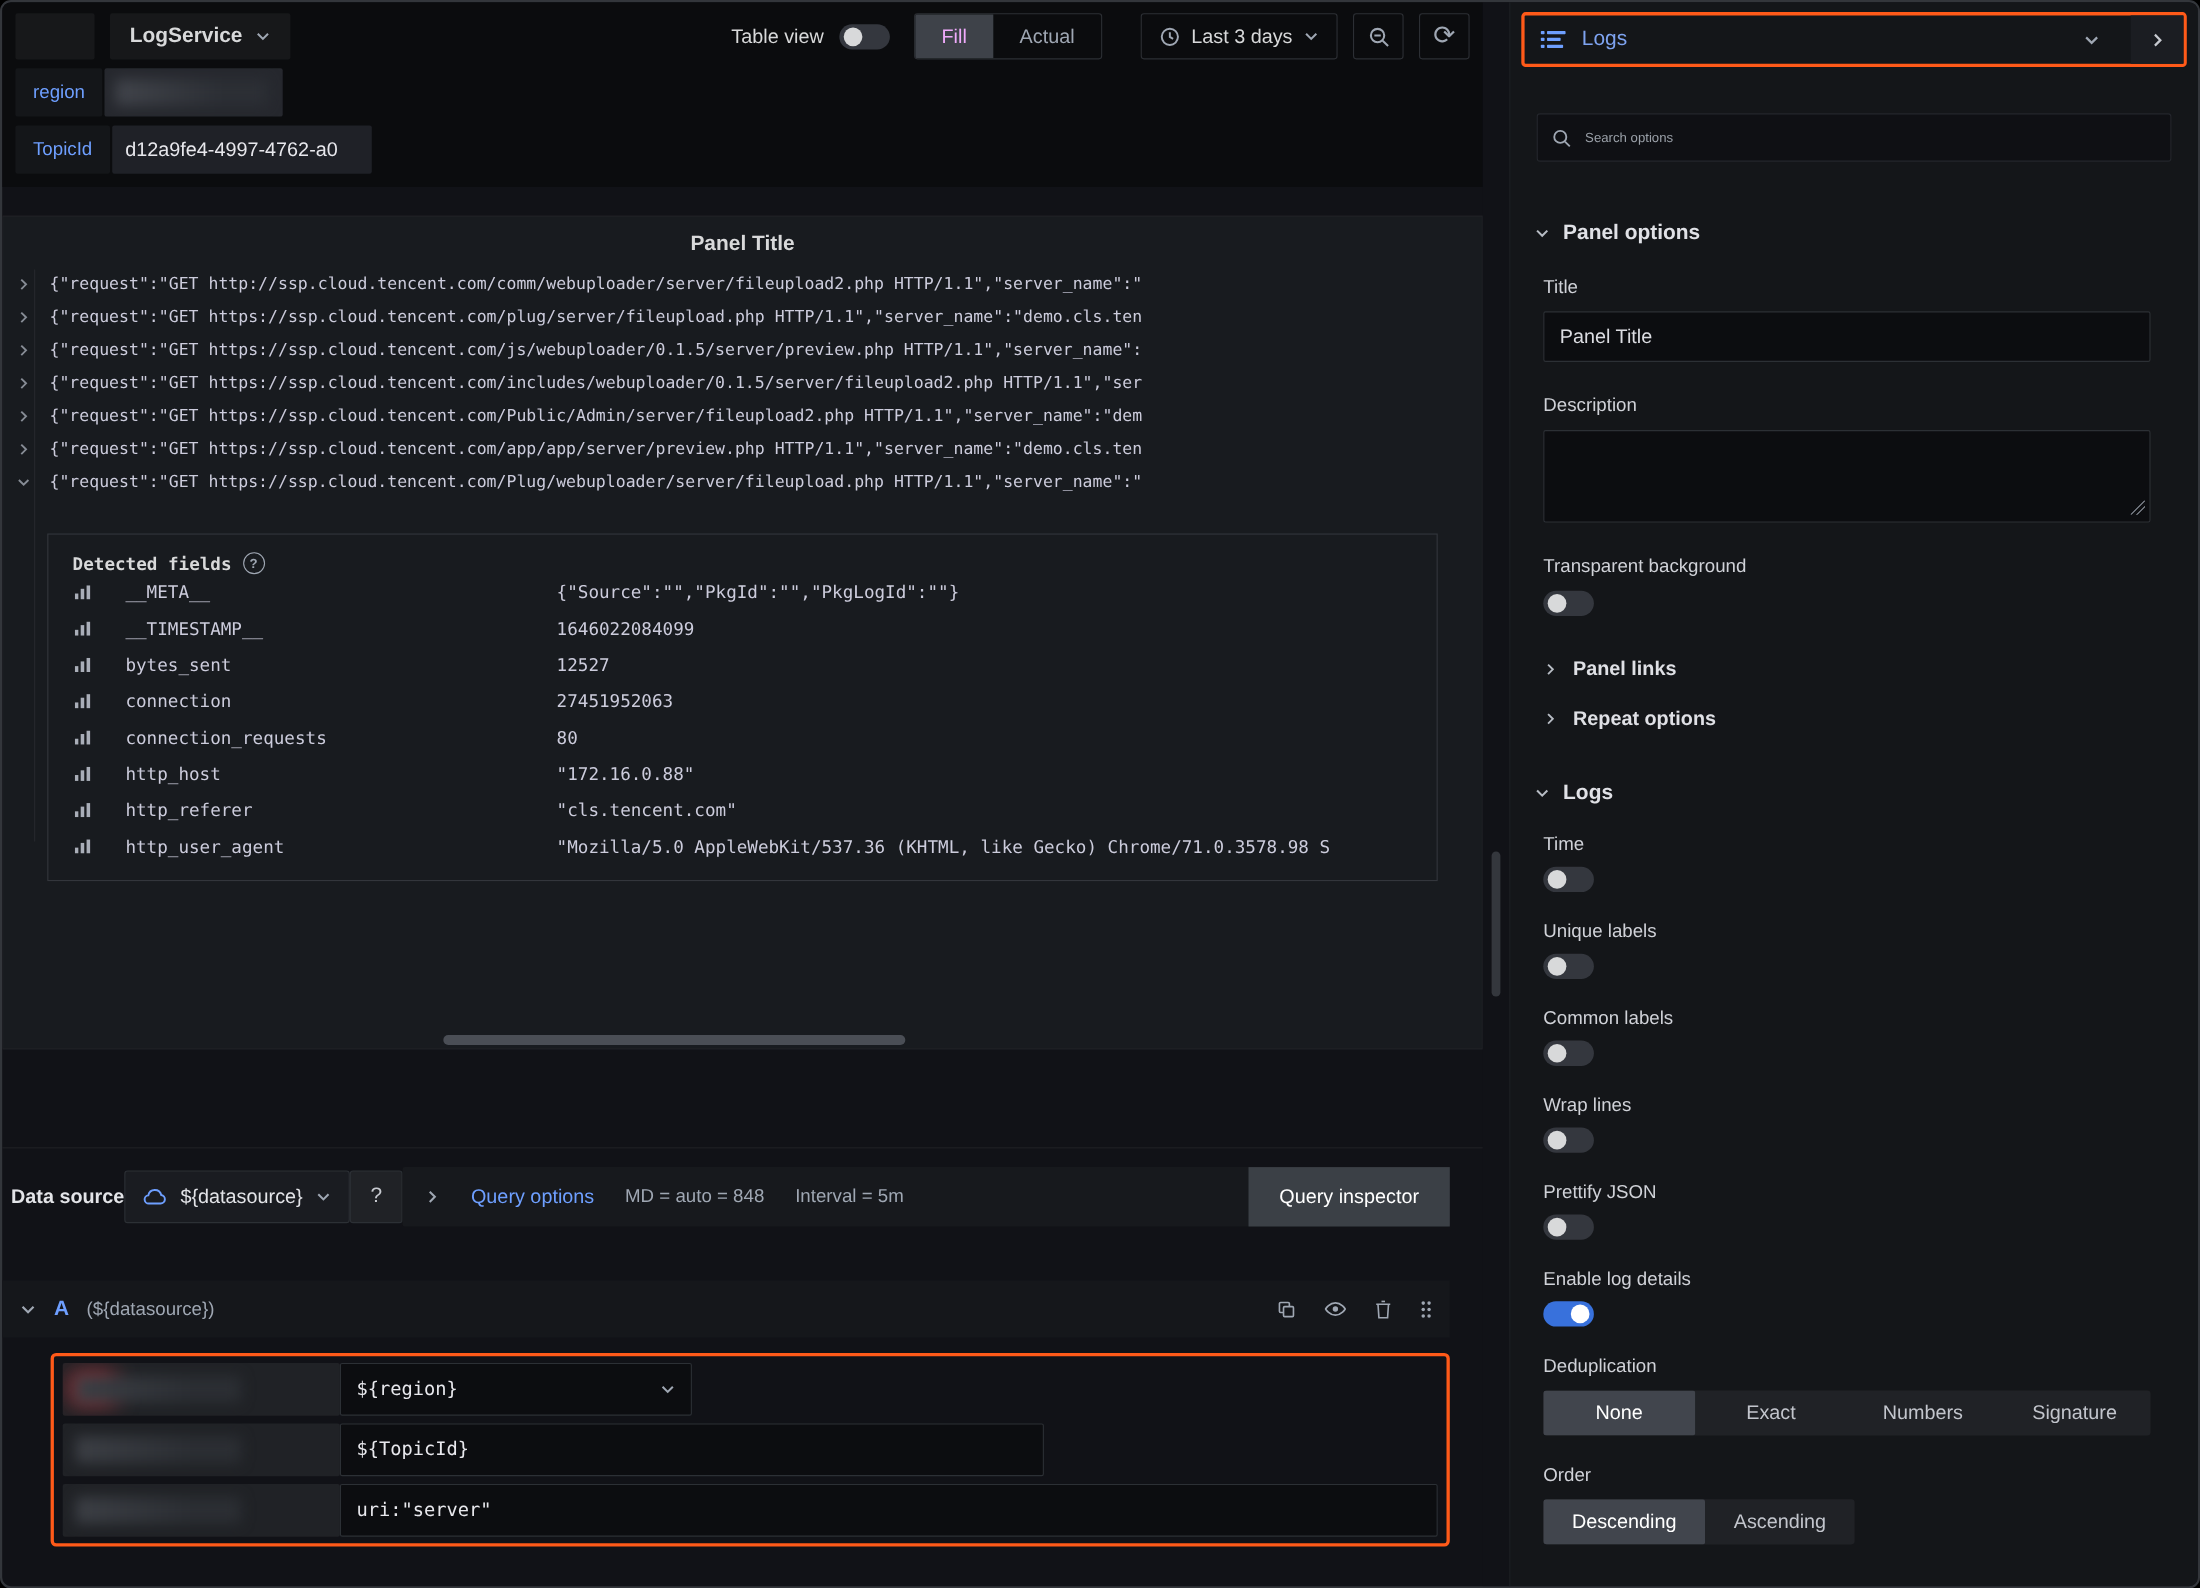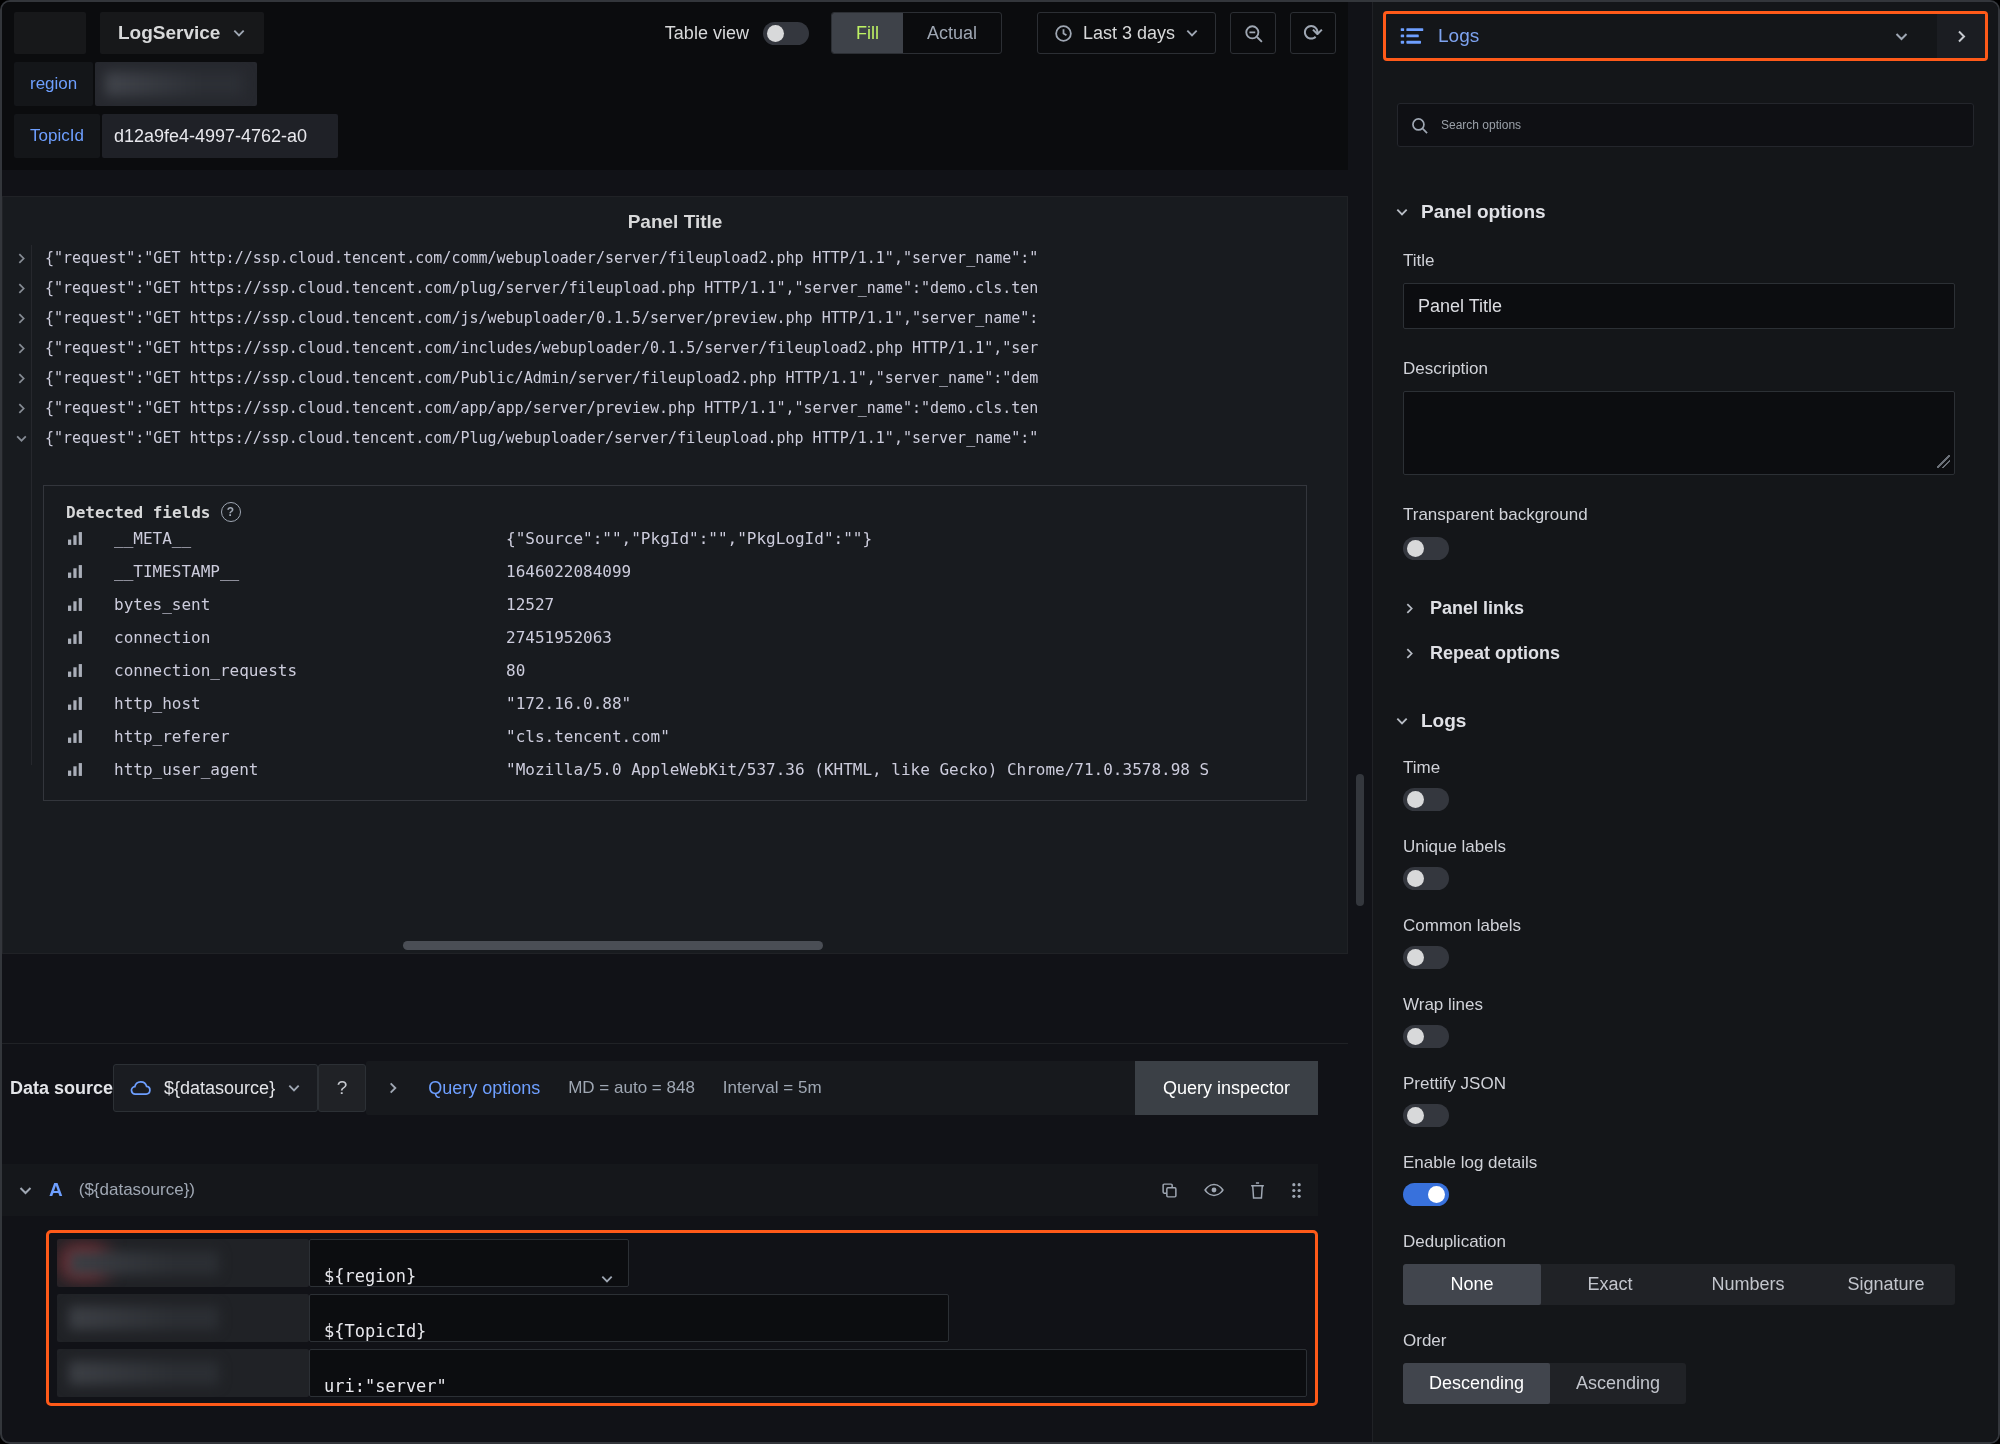--- a/index.html
+++ b/index.html
@@ -14,21 +14,21 @@
   
   .top-block { background:#0b0c0e; padding:10px 12px 12px; }
   .topbar { height:42px; display:flex; align-items:center; gap:14px; }
   .corner-tile { width:72px; height:42px; background:#17181a; border-radius:2px; }
   .app-dd { height:42px; display:flex; align-items:center; gap:12px; background:#17181a; border:none; color:#d8d9da; font-size:19px; font-weight:600; padding:0 18px; border-radius:2px; cursor:pointer; }
   .sp { flex:1; }
   .tv-group { display:flex; align-items:center; gap:14px; margin-right:8px; }
   .tv-group .lbl { font-size:18px; color:#d8d9da; }
   .seg { display:flex; border:1px solid #2c2f34; border-radius:3px; overflow:hidden; height:42px; }
   .seg-btn { padding:0 24px; display:flex; align-items:center; font-size:18px; color:#9fa7b3; background:transparent; border:none; cursor:pointer; }
-  .seg-btn.active { background:#3e4249; color:#bef264; }
+  .seg-btn.active { background:#3e4249; color:#f0abfc; }
   .time-btn { height:42px; border:1px solid #2c2f34; border-radius:3px; background:transparent; display:flex; align-items:center; gap:10px; padding:0 16px; color:#d8d9da; font-size:18px; cursor:pointer;margin-left:21px; }
   .icon-btn { width:46px; height:42px; border:1px solid #2c2f34; border-radius:3px; background:transparent; color:#9fa7b3; display:flex; align-items:center; justify-content:center; cursor:pointer; font-size:24px; line-height:1; }
   .caret { color:#9fa7b3; display:flex; }
 
   
   .switch { width:46px; height:23px; border-radius:12px; background:#34373e; position:relative; cursor:pointer; flex:none; }
   .switch::after { content:""; position:absolute; width:17px; height:17px; border-radius:50%; background:#d8d9da; top:3px; left:4px; }
   .switch.on { background:#3871dc; }
   .switch.on::after { left:25px; background:#fff; }
 
@@ -77,21 +77,21 @@
   .refid { color:#6e9fff; font-size:19px; font-weight:700; }
   .dshint { color:#9fa7b3; font-size:17px; }
   .rowa-icons { margin-left:auto; display:flex; gap:26px; color:#9fa7b3; align-items:center; }
   .rowa-icons > span { display:flex; cursor:pointer; }
 
   .qform { margin:14px 30px 0 44px; border:3px solid #ff5a19; border-radius:5px; padding:6px 8px; display:flex; flex-direction:column; gap:7px; }
   .form-row { display:flex; height:48px; }
   .flabel { width:252px; background:#202226; position:relative; overflow:hidden; border-radius:2px; flex:none; }
   .flabel::after { content:""; position:absolute; left:12px; top:12px; width:150px; height:24px; background:linear-gradient(90deg,#3c3f45,#2b2e33 70%); filter:blur(6px); border-radius:3px; }
   .smear { position:absolute; left:6px; top:8px; width:42px; height:30px; background:#8c2f35; filter:blur(10px); }
-  .fctrl { background:#0c0d10; border:1px solid #2c3035; display:flex; align-items:flex-end; padding:0 14px; border-radius:2px;gap:28px; }
+  .fctrl { background:#0c0d10; border:1px solid #2c3035; display:flex; align-items:center; padding:0 14px; border-radius:2px;gap:28px; }
   .fctrl input { background:transparent; border:none; outline:none; color:#e8e8ed; font-family:"DejaVu Sans Mono",monospace; font-size:17px; width:100%; }
   .w-region { width:320px; }
   .w-topic { width:640px; }
   .w-query { flex:1; }
 
   
   .viz-picker { margin:9px 10px 0; height:50px; border:3px solid #ff5a19; border-radius:4px; display:flex; align-items:center; gap:14px; padding-left:14px; cursor:pointer; }
   .viz-name { color:#7ea3f0; font-size:19px; font-weight:500; }
   .vp-caret { margin-left:auto; color:#9fa7b3; display:flex; padding-right:14px; }
   .vp-collapse { width:48px; align-self:stretch; background:#1b1d22; display:flex; align-items:center; justify-content:center; color:#c7cad0; cursor:pointer; }

